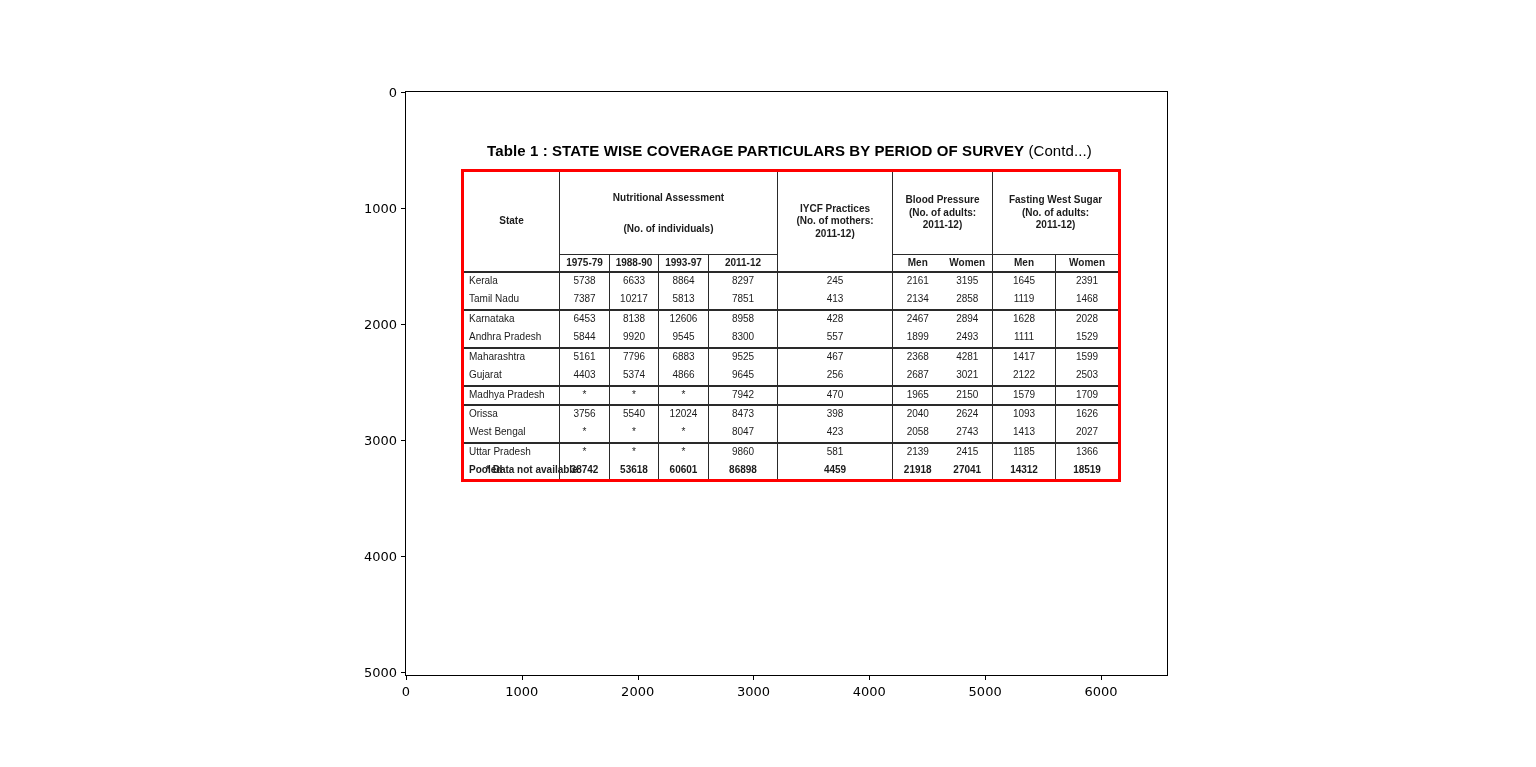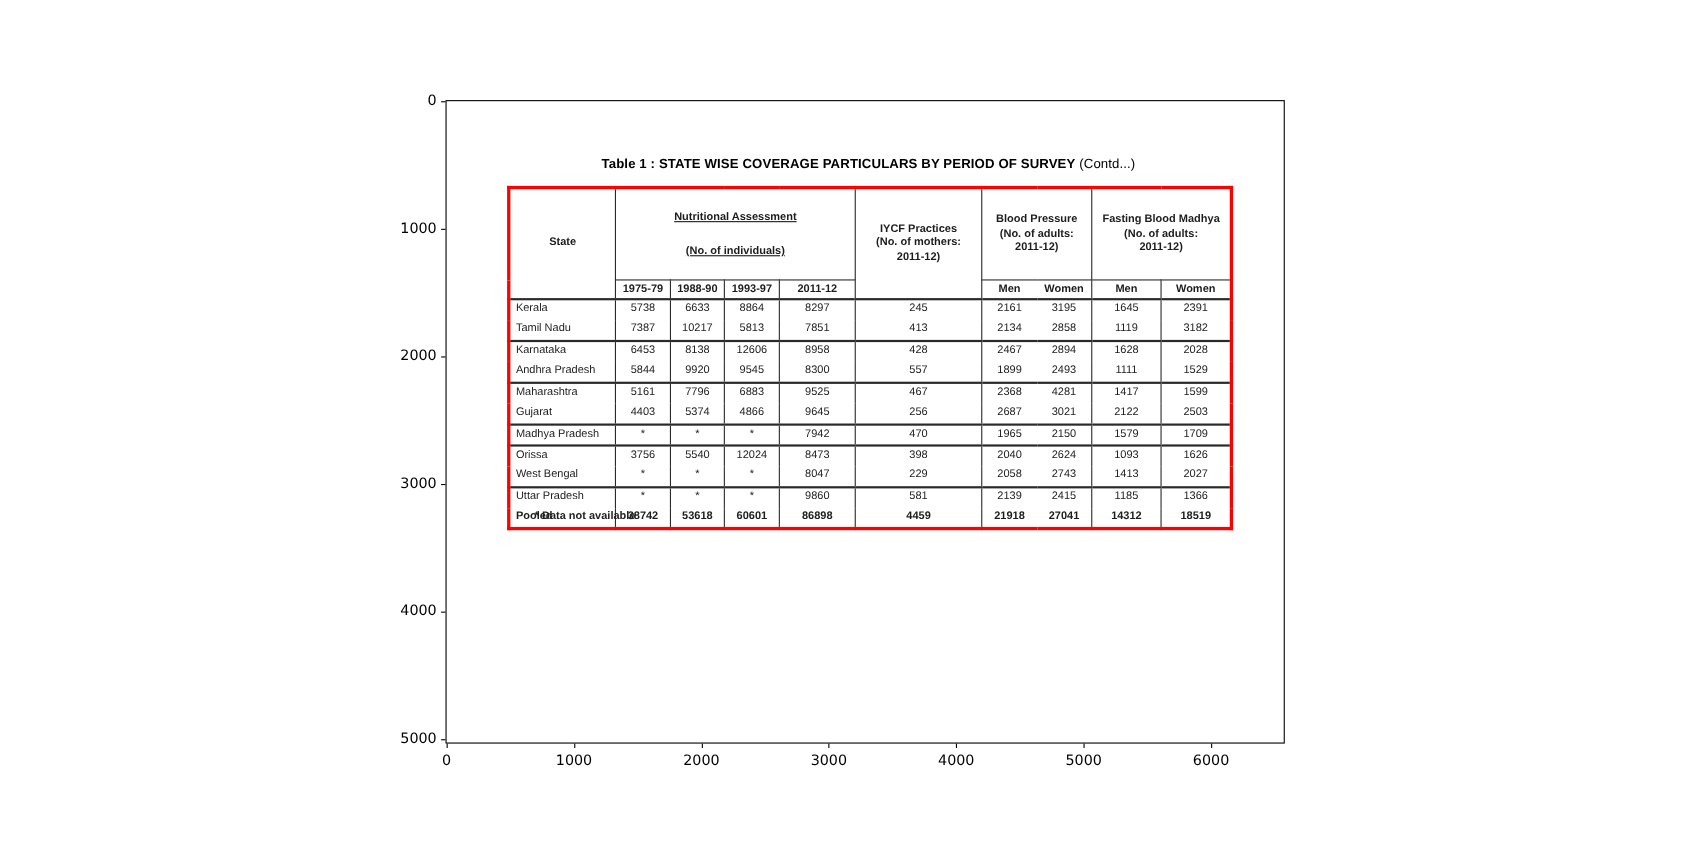--- a/index.html
+++ b/index.html
@@ -39,21 +39,21 @@
     position: absolute; top: 592px;
     transform: translateX(-50%);
     font-family: "DejaVu Sans", sans-serif;
     font-size: 13px; color: #000; white-space: nowrap;
   }
 
   
   .doc-title {
     position: absolute; left: 55px; top: 50px; width: 657px;
     text-align: center;
-    font-size: 12px; color: #000;
+    font-size: 15px; color: #000;
     letter-spacing: 0.1px;
     white-space: nowrap;
   }
   .doc-title .t-bold { font-weight: bold; }
 
   table.doc-table {
     position: absolute; left: 55px; top: 77px;
     width: 657px;
     border-collapse: collapse;
     table-layout: fixed;
@@ -67,21 +67,21 @@
     vertical-align: middle;
     line-height: 1.25;
     overflow: hidden;
   }
   .doc-table th { font-weight: bold; }
   .v-r { border-right: 1px solid #2a2a2a; }
   .h-bline { border-bottom: 1px solid #2a2a2a; }
   tr.hr1 th { height: 45px; }
   tr.hr2 th { height: 17px; border-bottom: 2px solid #2a2a2a; }
   .h-state, .h-iycf { border-bottom: 2px solid #2a2a2a; }
-  .h-na div { line-height: 1.1; margin: 20px 0; text-decoration: underline; }
+  .h-na div { line-height: 1.1; margin: 20px 0; }
   tbody td { height: 19px; }
   td.c-state { text-align: left; padding-left: 5px; }
   tr.group-end td { border-bottom: 2px solid #2a2a2a; }
   tr.row-bold td { font-weight: bold; }
 
   .doc-footnote {
     position: absolute; left: 80px; top: 372px;
     font-size: 10px; color: #222; font-weight: bold;
   }
   .doc-footer {
@@ -126,21 +126,21 @@
             <div>IYCF Practices</div>
             <div>(No. of mothers:</div>
             <div>2011-12)</div>
           </th>
           <th colspan="2" class="v-r h-bline">
             <div>Blood Pressure</div>
             <div>(No. of adults:</div>
             <div>2011-12)</div>
           </th>
           <th colspan="2" class="h-bline">
-            <div>Fasting  Blood Madhya</div>
+            <div>Fasting  West Sugar</div>
             <div>(No. of adults:</div>
             <div>2011-12)</div>
           </th>
         </tr>
         <tr class="hr2">
           <th class="v-r">1975-79</th>
           <th class="v-r">1988-90</th>
           <th class="v-r">1993-97</th>
           <th class="v-r">2011-12</th>
           <th>Men</th>
@@ -165,21 +165,21 @@
           <tr class="group-end">
     <td class="c-state v-r">Tamil Nadu</td>
     <td class="v-r">7387</td>
     <td class="v-r">10217</td>
     <td class="v-r">5813</td>
     <td class="v-r">7851</td>
     <td class="v-r">413</td>
     <td>2134</td>
     <td class="v-r">2858</td>
     <td class="v-r">1119</td>
-    <td>3182</td>
+    <td>1468</td>
   </tr>
           <tr>
     <td class="c-state v-r">Karnataka</td>
     <td class="v-r">6453</td>
     <td class="v-r">8138</td>
     <td class="v-r">12606</td>
     <td class="v-r">8958</td>
     <td class="v-r">428</td>
     <td>2467</td>
     <td class="v-r">2894</td>
@@ -245,21 +245,21 @@
     <td class="v-r">2624</td>
     <td class="v-r">1093</td>
     <td>1626</td>
   </tr>
           <tr class="group-end">
     <td class="c-state v-r">West Bengal</td>
     <td class="v-r">*</td>
     <td class="v-r">*</td>
     <td class="v-r">*</td>
     <td class="v-r">8047</td>
-    <td class="v-r">229</td>
+    <td class="v-r">423</td>
     <td>2058</td>
     <td class="v-r">2743</td>
     <td class="v-r">1413</td>
     <td>2027</td>
   </tr>
           <tr>
     <td class="c-state v-r">Uttar Pradesh</td>
     <td class="v-r">*</td>
     <td class="v-r">*</td>
     <td class="v-r">*</td>

